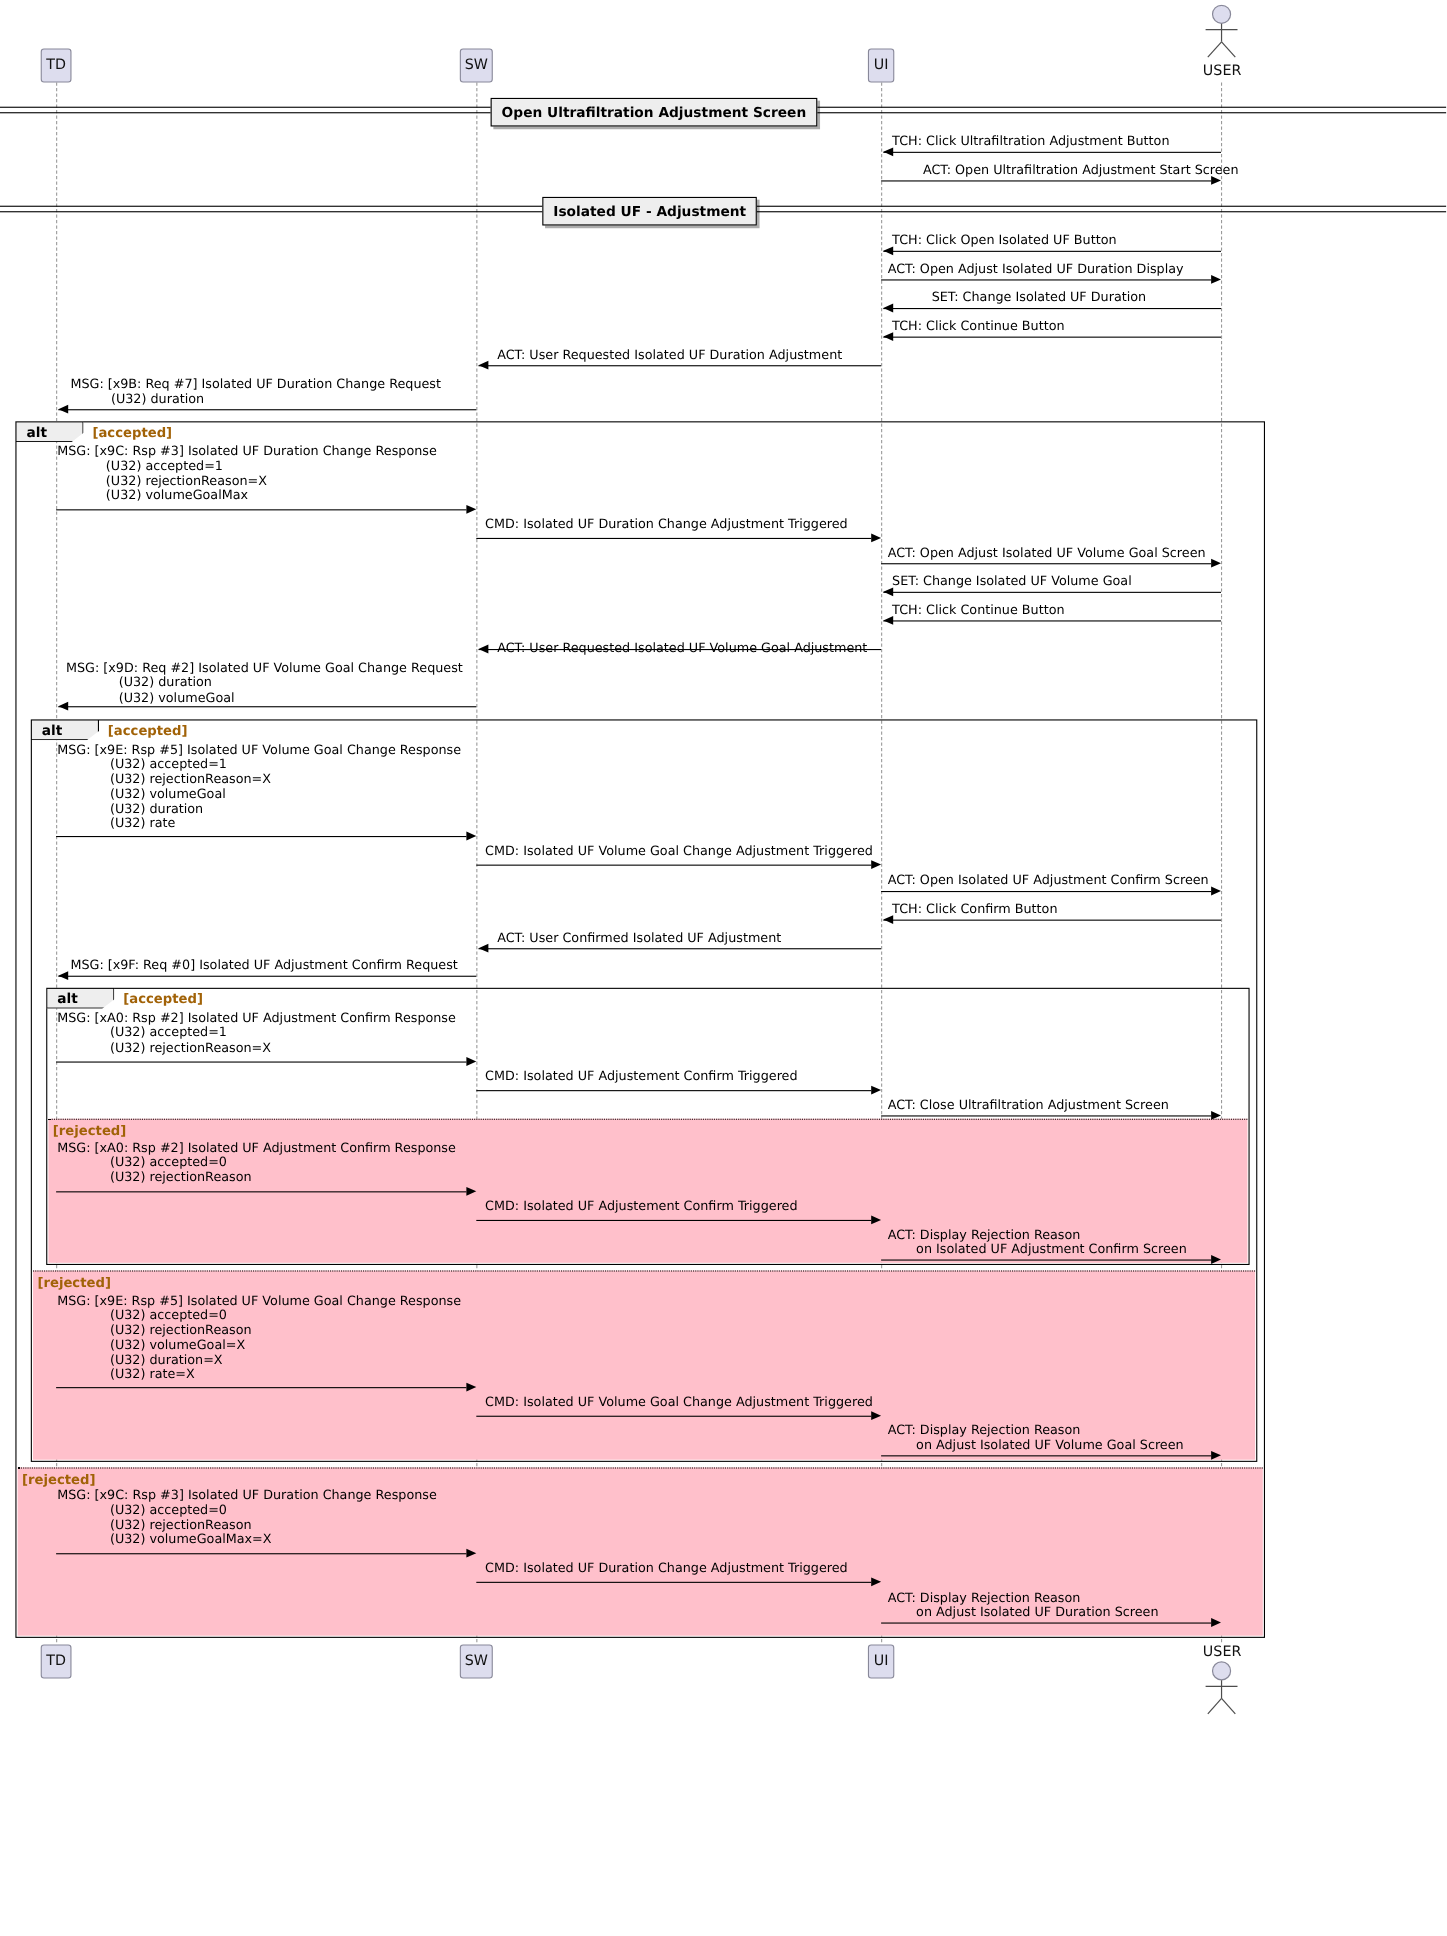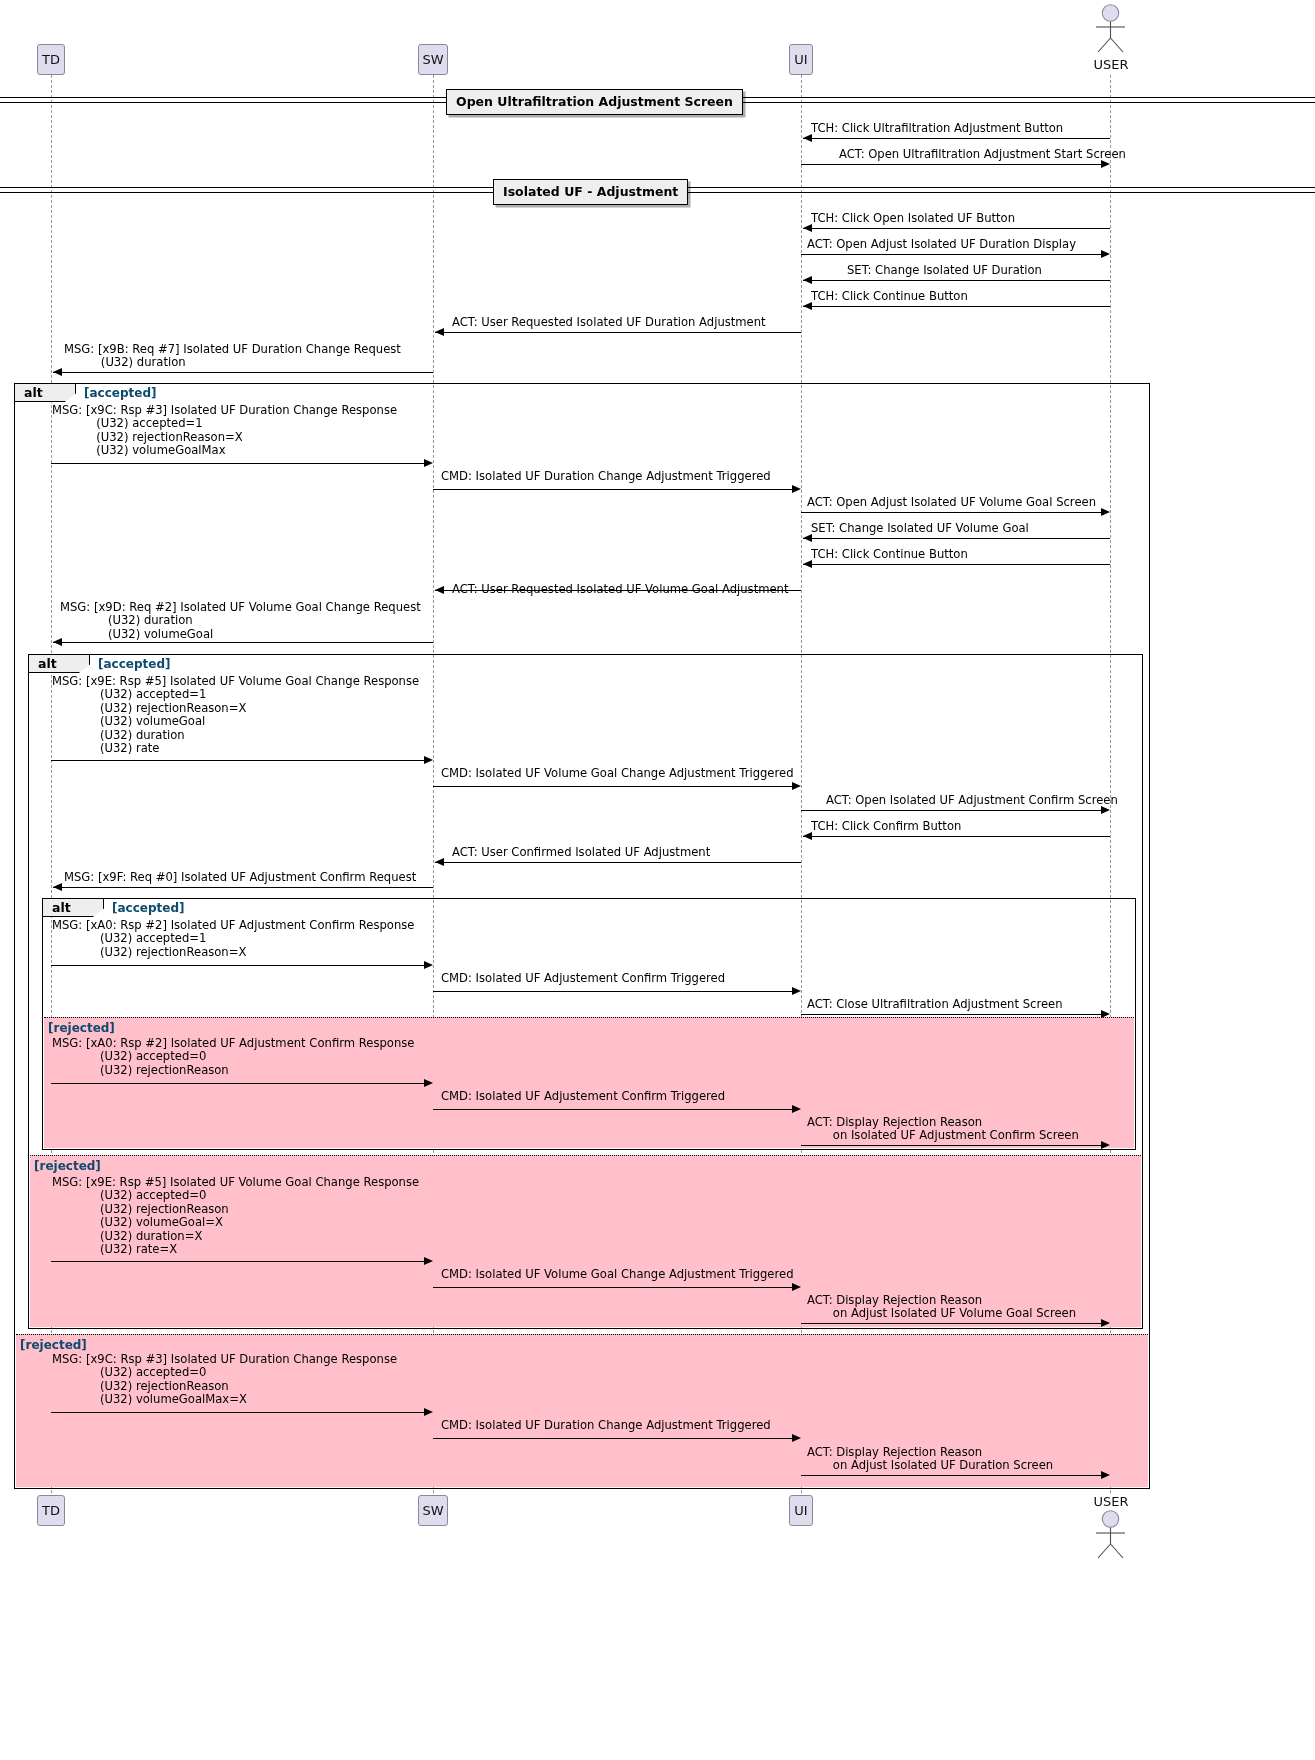--- a/index.html
+++ b/index.html
@@ -23,21 +23,21 @@
   .divider-box{position:absolute;background:#EEEEEE;border:1.6px solid #000;
         font-size:12.5px;font-weight:bold;color:#000;padding:4px 9px 5px 9px;white-space:nowrap;
         box-shadow:2.5px 2.5px 0 rgba(0,0,0,0.32);}
 
   
   .frame{position:absolute;border:1.6px solid #000;box-sizing:border-box;background:transparent;}
   .frame-pentagon{position:absolute;background:#EEEEEE;border:1.3px solid #000;
         box-sizing:border-box;font-size:12.5px;font-weight:bold;color:#000;
         padding:1px 16px 2px 9px;
         clip-path:polygon(0 0,100% 0,100% 55%,82% 100%,0 100%);}
-  .frame-cond{position:absolute;font-size:12px;font-weight:bold;color:#0c4a6e;white-space:nowrap;}
+  .frame-cond{position:absolute;font-size:12px;font-weight:bold;color:#a16207;white-space:nowrap;}
   .elsebar{position:absolute;border-top:1.4px dotted #000;}
   .elseblock{position:absolute;background:#FFC0CB;}
 
   
   .msgline{position:absolute;height:0;border-top:1.25px solid #000;}
   .arrowR{position:absolute;width:0;height:0;
           border-top:4.5px solid transparent;border-bottom:4.5px solid transparent;
           border-left:9px solid #000;}
   .arrowL{position:absolute;width:0;height:0;
           border-top:4.5px solid transparent;border-bottom:4.5px solid transparent;
@@ -201,21 +201,21 @@
              (U32) volumeGoal
              (U32) duration
              (U32) rate</div>
 
   <div class="msgline" style="left:433px; top:786px; width:359px; z-index:7;"></div>
   <div class="arrowR" style="left:792px; top:781.5px; z-index:7;"></div>
   <div class="msgtext" style="left:441px; top:767px; z-index:7;">CMD: Isolated UF Volume Goal Change Adjustment Triggered</div>
 
   <div class="msgline" style="left:801px; top:810px; width:300px; z-index:7;"></div>
   <div class="arrowR" style="left:1101px; top:805.5px; z-index:7;"></div>
-  <div class="msgtext" style="left:807px; top:794px; z-index:7;margin-left:19px;">ACT: Open Isolated UF Adjustment Confirm Screen</div>
+  <div class="msgtext" style="left:807px; top:794px; z-index:7;">ACT: Open Isolated UF Adjustment Confirm Screen</div>
 
   <div class="msgline" style="left:803px; top:836px; width:307px; z-index:7;"></div>
   <div class="arrowL" style="left:803px; top:831.5px; z-index:7;"></div>
   <div class="msgtext" style="left:811px; top:820px; z-index:7;">TCH: Click Confirm Button</div>
 
   <div class="msgline" style="left:435px; top:862px; width:366px; z-index:7;"></div>
   <div class="arrowL" style="left:435px; top:857.5px; z-index:7;"></div>
   <div class="msgtext" style="left:452px; top:846px; z-index:7;">ACT: User Confirmed Isolated UF Adjustment</div>
 
   <div class="msgline" style="left:53px; top:887px; width:380px; z-index:7;"></div>

